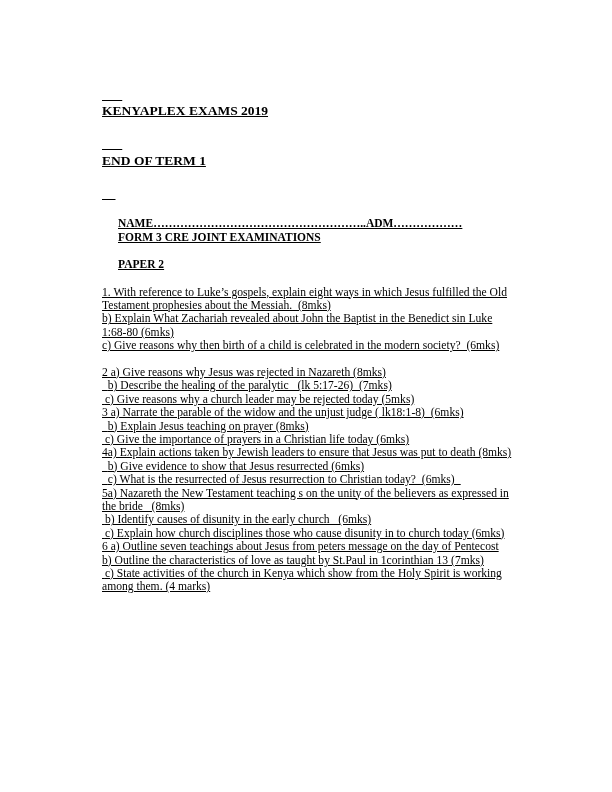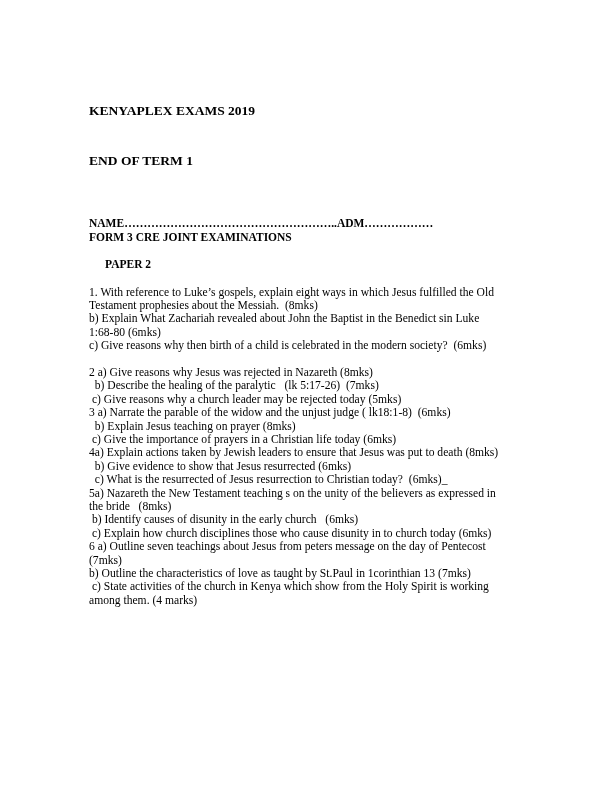--- a/index.html
+++ b/index.html
@@ -11,38 +11,39 @@
     position: relative;
     width: 612px;
     height: 792px;
     background: #ffffff;
     color: #000000;
     font-family: "Liberation Serif", "DejaVu Serif", serif;
     overflow: hidden;
   }
   .content {
     position: absolute;
-    left: 89px;
+    left: 102px;
     top: 70px;
     width: 445px;
+    text-decoration: underline;
   }
   .doc-title {
     font-weight: bold;
     font-size: 13.5px;
     line-height: 16.5px;
     margin: 0 0 15px 0;
     white-space: pre-wrap;
   }
   .hdr-bold {
     font-weight: bold;
     font-size: 11.5px;
     line-height: 13.5px;
     white-space: pre-wrap;
   }
-  .name-form-block { margin: 0 0 14px 0; }
+  .name-form-block { margin: 0 0 14px 16px; }
   .paper-block  { margin: 0 0 14px 16px; }
   .instr-block  { margin: 0 0 13px 0; }
   .q-block {
     margin: 0 0 13.4px 0;
     font-size: 11.6px;
     line-height: 13.4px;
   }
   .q-block .doc-line {
     white-space: pre-wrap;
   }
@@ -84,20 +85,19 @@
         <div class="doc-line">  b) Explain Jesus teaching on prayer (8mks)</div>
         <div class="doc-line"> c) Give the importance of prayers in a Christian life today (6mks)</div>
         <div class="doc-line">4a) Explain actions taken by Jewish leaders to ensure that Jesus was put to death (8mks)</div>
         <div class="doc-line">  b) Give evidence to show that Jesus resurrected (6mks)</div>
         <div class="doc-line">  c) What is the resurrected of Jesus resurrection to Christian today?  (6mks)_</div>
         <div class="doc-line">5a) Nazareth the New Testament teaching s on the unity of the believers as expressed in</div>
         <div class="doc-line">the bride   (8mks)</div>
         <div class="doc-line"> b) Identify causes of disunity in the early church   (6mks)</div>
         <div class="doc-line"> c) Explain how church disciplines those who cause disunity in to church today (6mks)</div>
         <div class="doc-line">6 a) Outline seven teachings about Jesus from peters message on the day of Pentecost</div>
-        <div class="doc-line">(7mks)</div>
         <div class="doc-line">b) Outline the characteristics of love as taught by St.Paul in 1corinthian 13 (7mks)</div>
         <div class="doc-line"> c) State activities of the church in Kenya which show from the Holy Spirit is working</div>
         <div class="doc-line">among them. (4 marks)</div>
       </div>
 
   </div>
 </div>
 
 </body></html>

